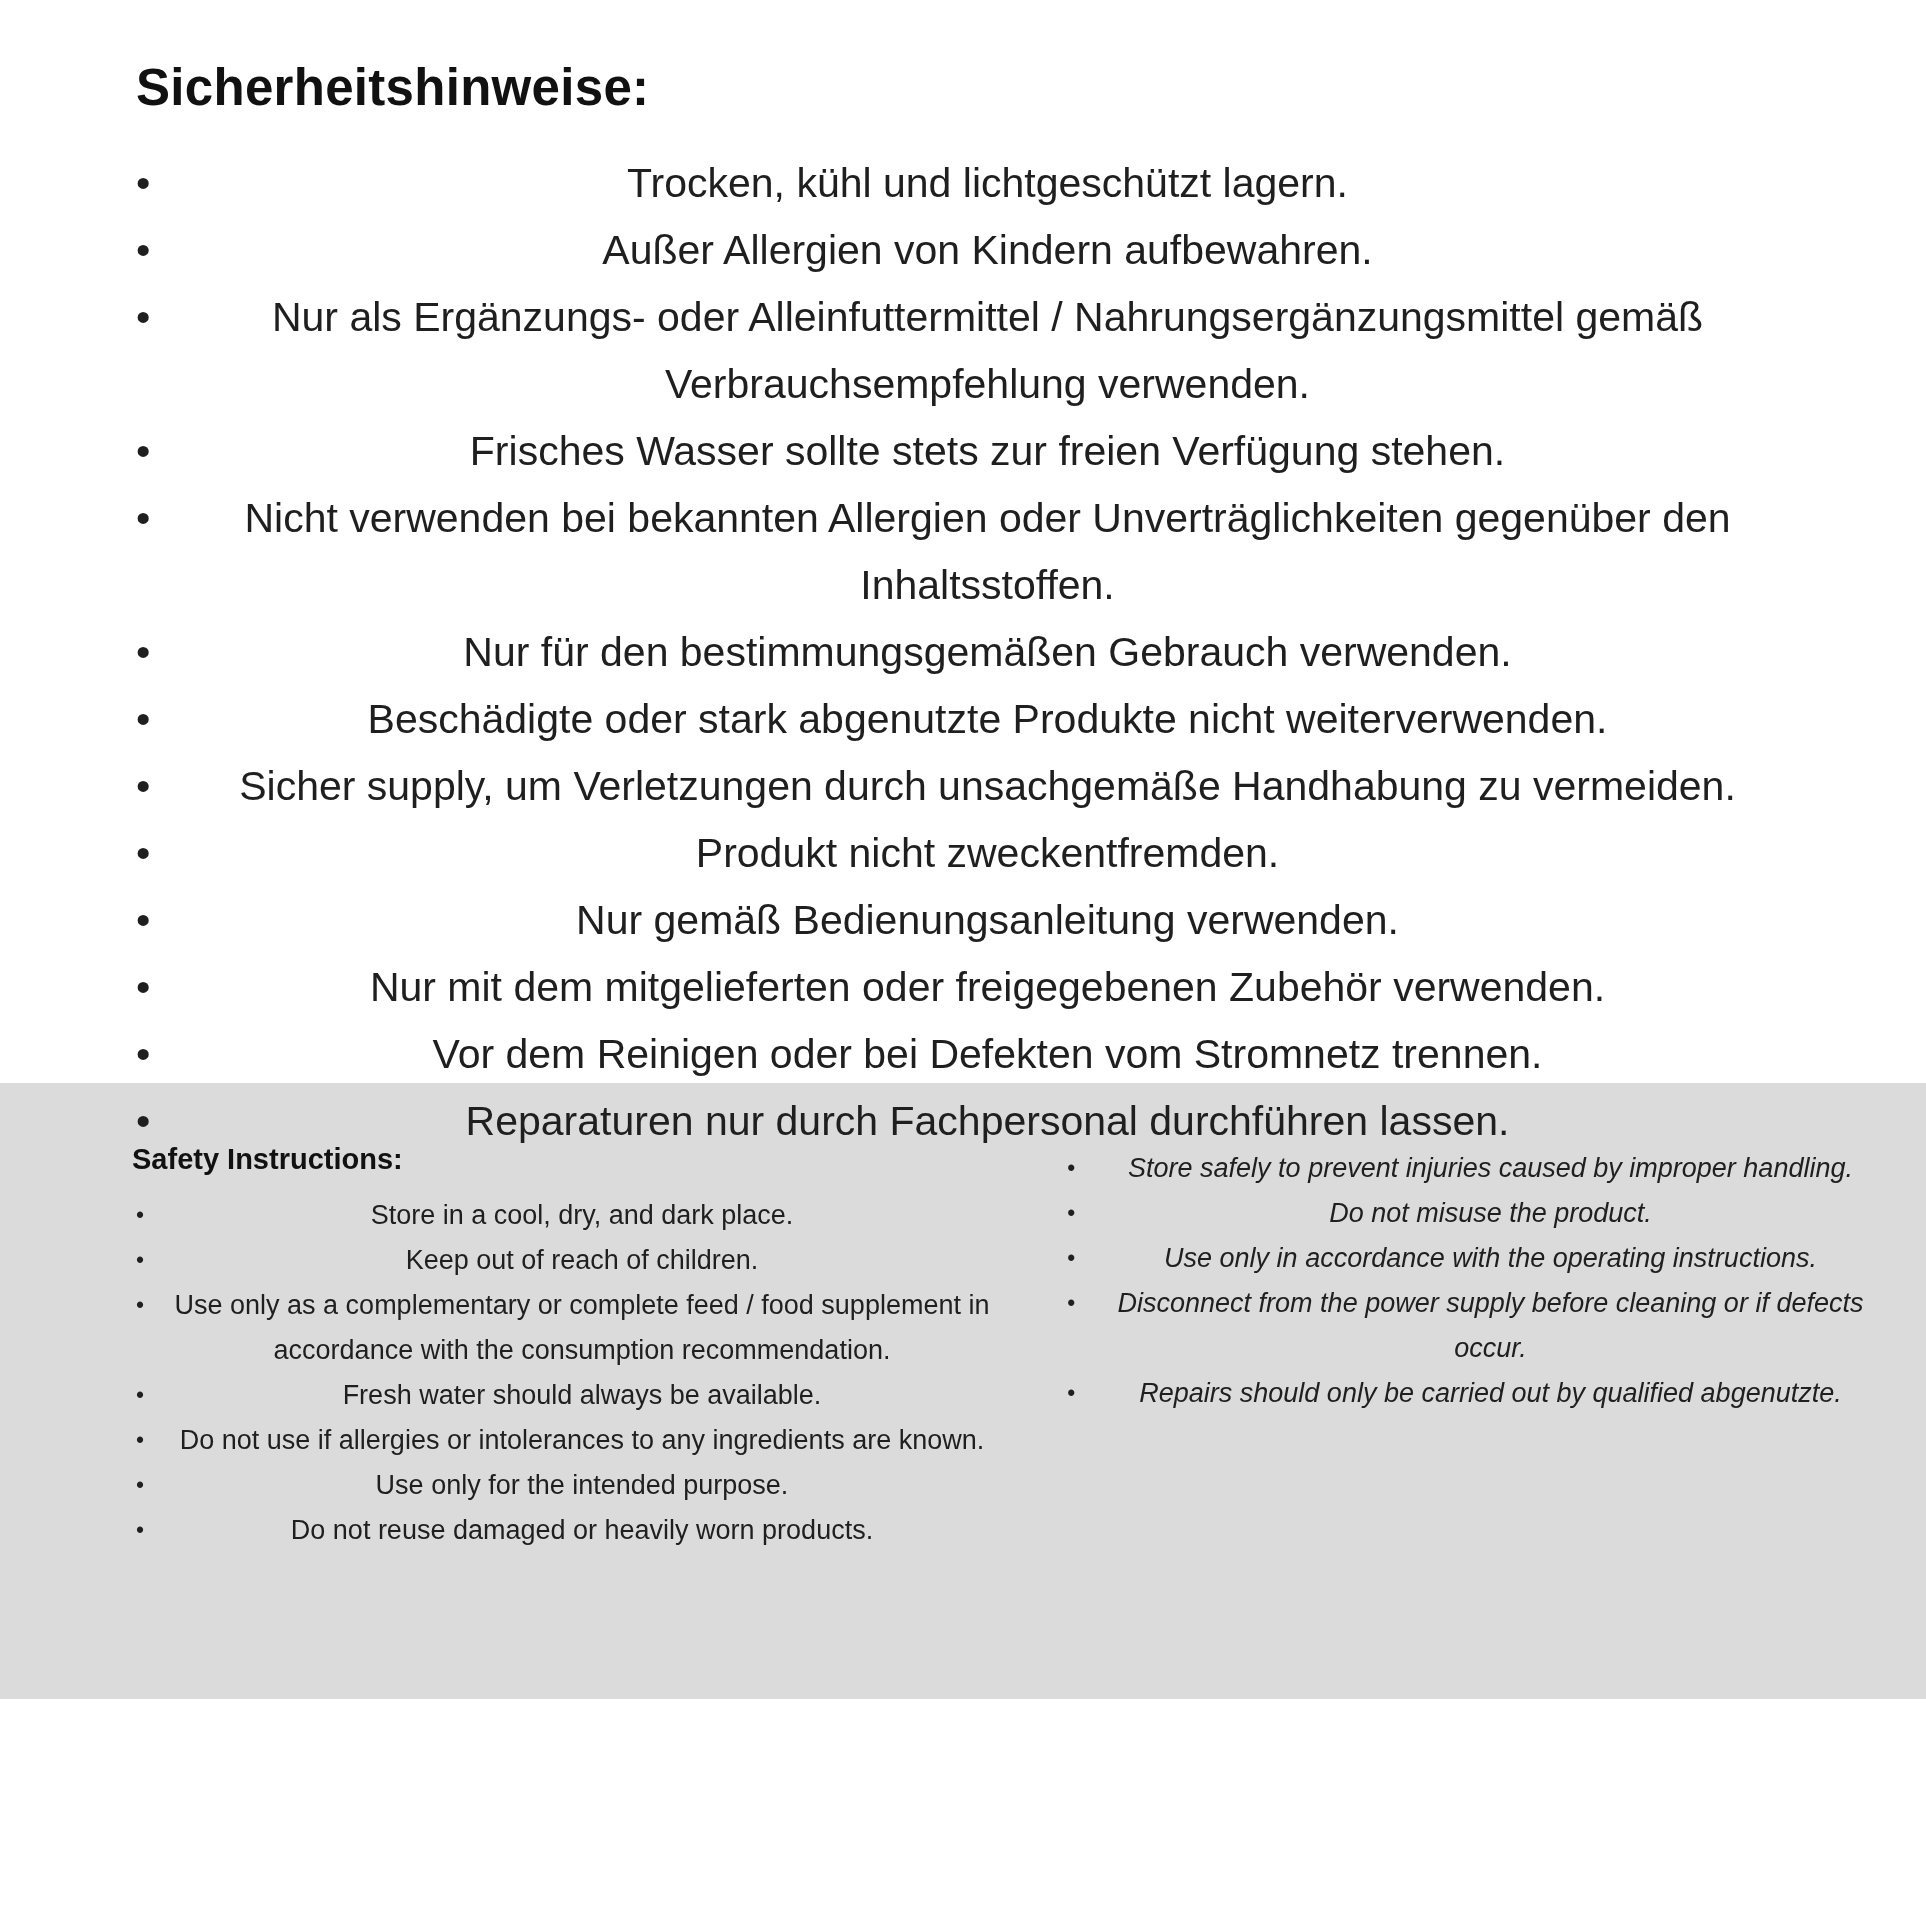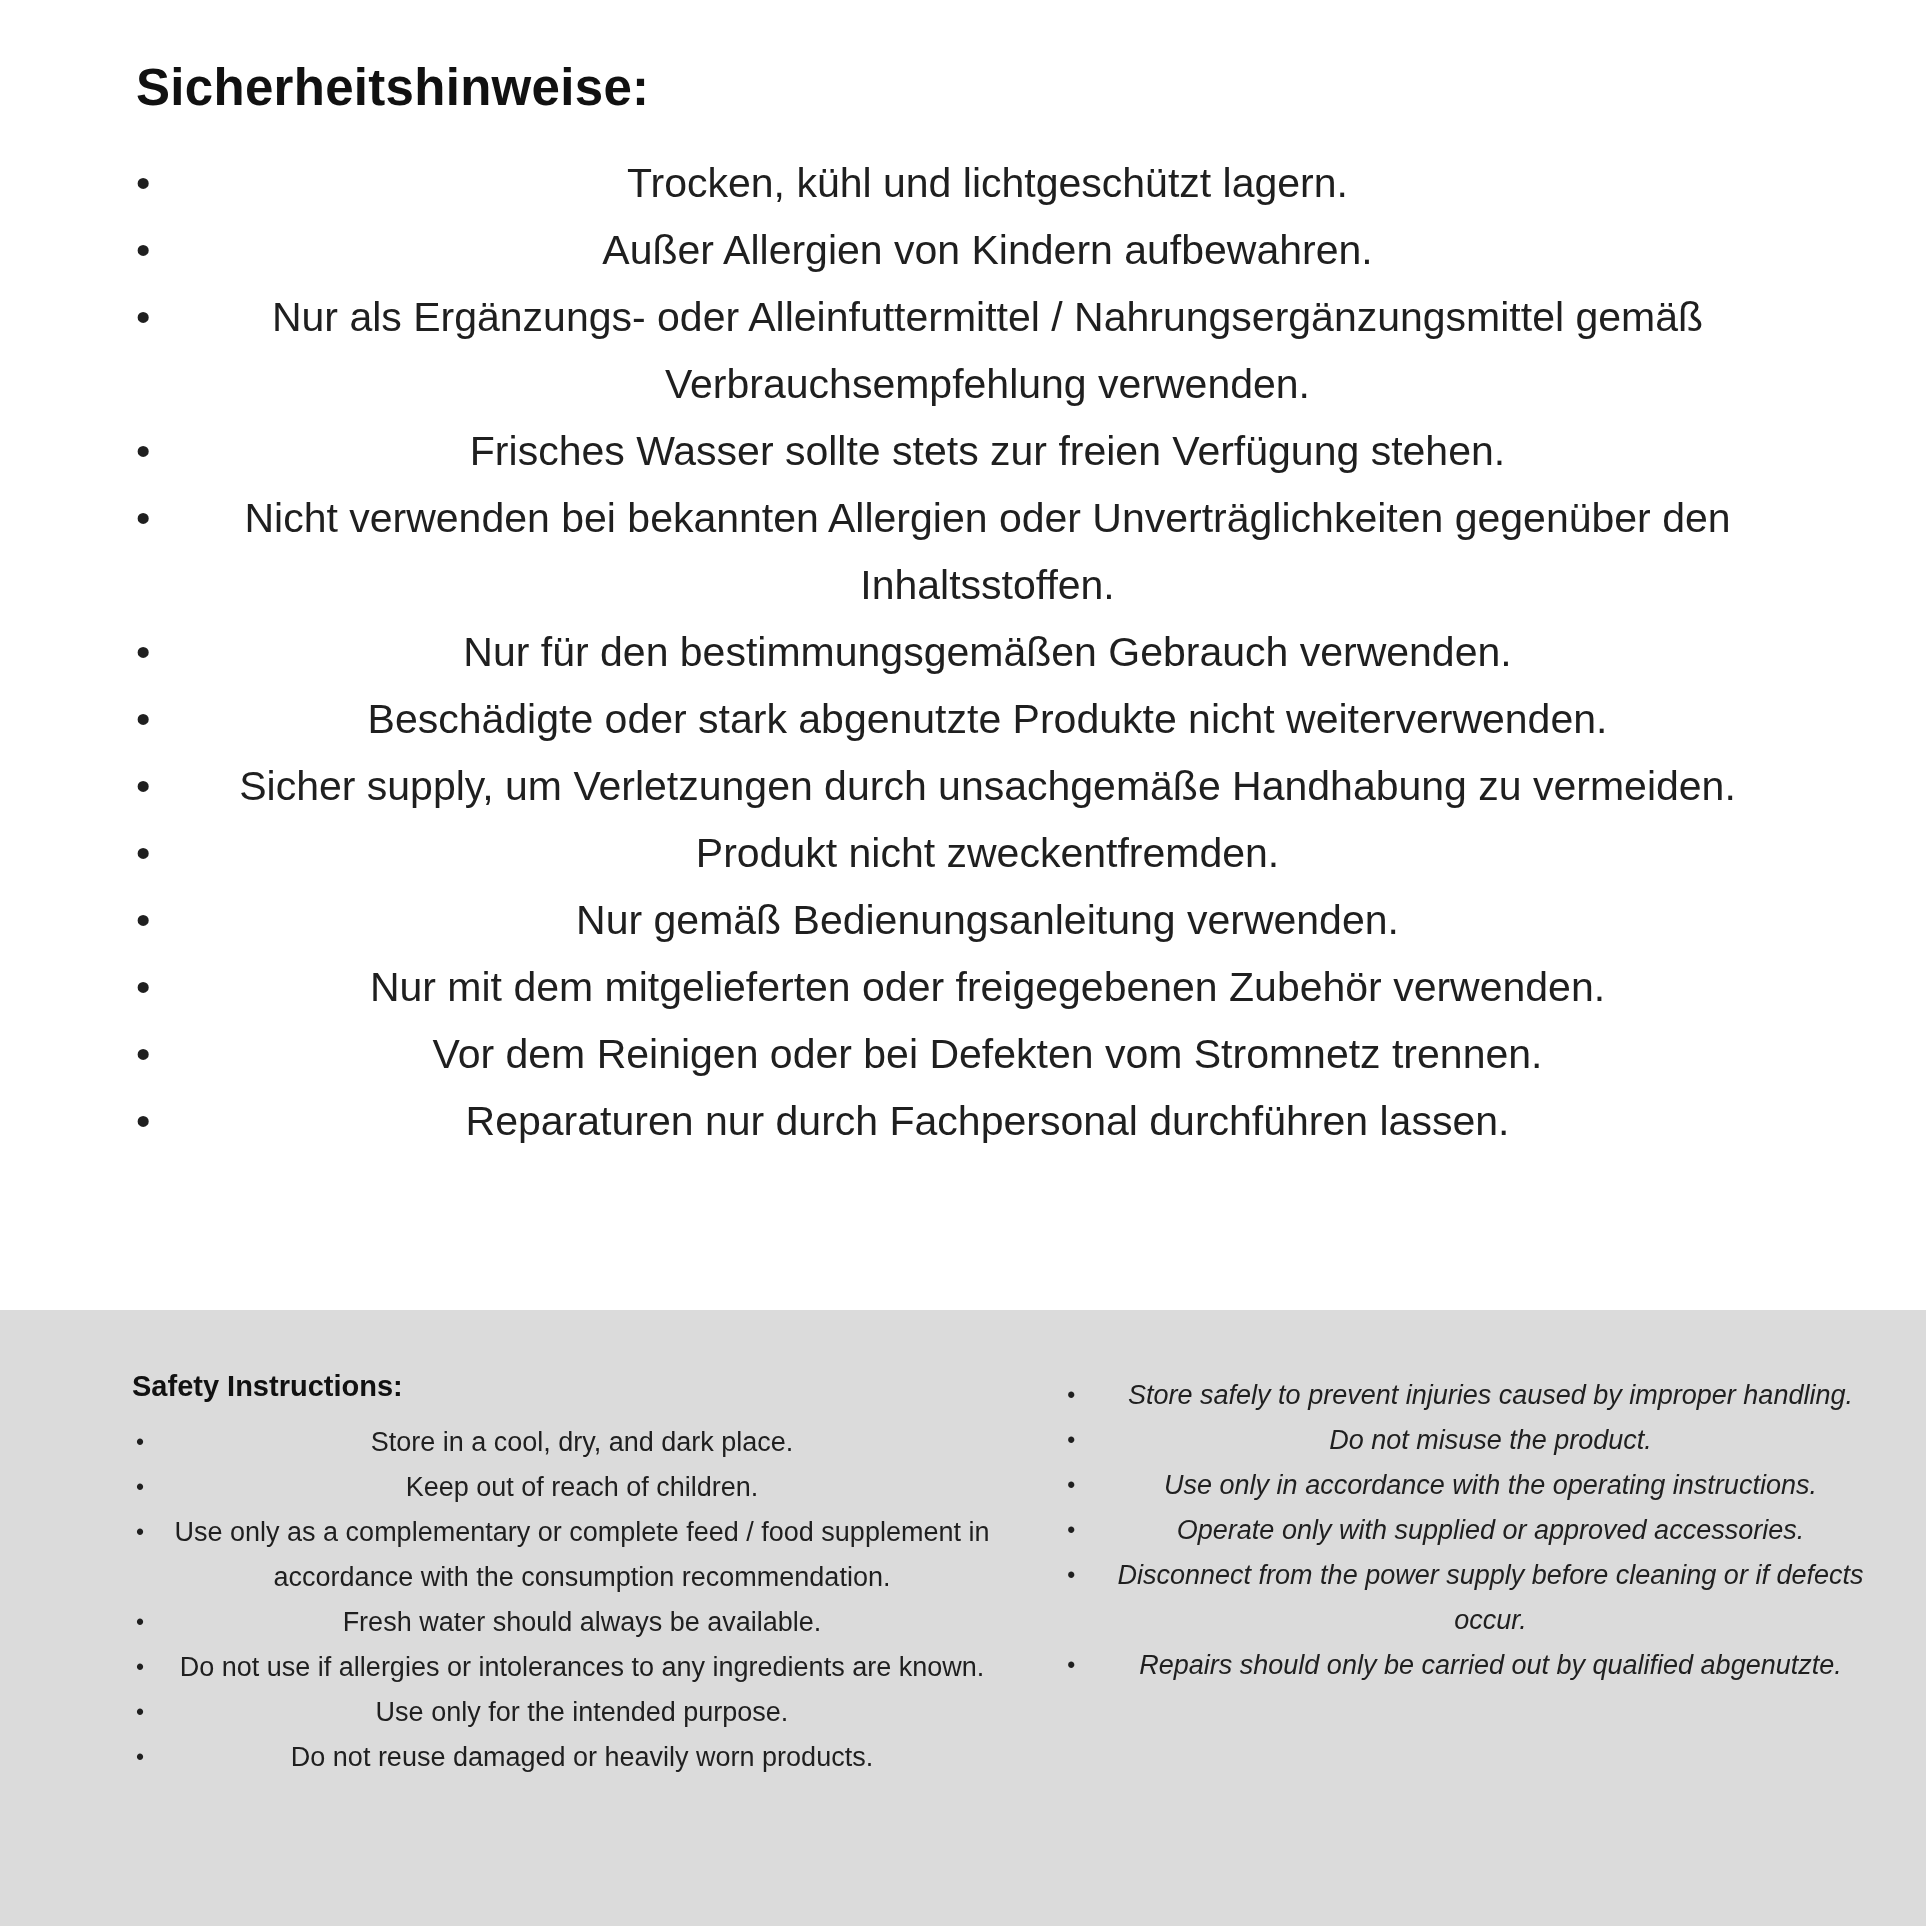--- a/index.html
+++ b/index.html
@@ -17,21 +17,21 @@
     color: var(--text);
   }
   body {
     width: 1926px;
     height: 1926px;
     overflow: hidden;
   }
 
   
   .top-section {
-    height: 1310px;
+    height: 1083px;
     padding: 58px 128px 0 136px;
   }
   .de-title {
     font-size: 51px;
     font-weight: 700;
     color: var(--heading);
     margin: 0 0 33px 0;
     letter-spacing: 0.3px;
   }
   ul.bullet-list {
@@ -121,19 +121,18 @@
         <li>Do not use if allergies or intolerances to any ingredients are known.</li>
         <li>Use only for the intended purpose.</li>
         <li>Do not reuse damaged or heavily worn products.</li>
       </ul>
   </div>
   <div class="en-col-right">
     <ul class="bullet-list en-list">
         <li>Store safely to prevent injuries caused by improper handling.</li>
         <li>Do not misuse the product.</li>
         <li>Use only in accordance with the operating instructions.</li>
-        <li>Operate only with supplied or approved accessories.</li>
         <li>Disconnect from the power supply before cleaning or if defects occur.</li>
         <li>Repairs should only be carried out by qualified abgenutzte.</li>
       </ul>
   </div>
 </div>
 
 
 </body></html>

